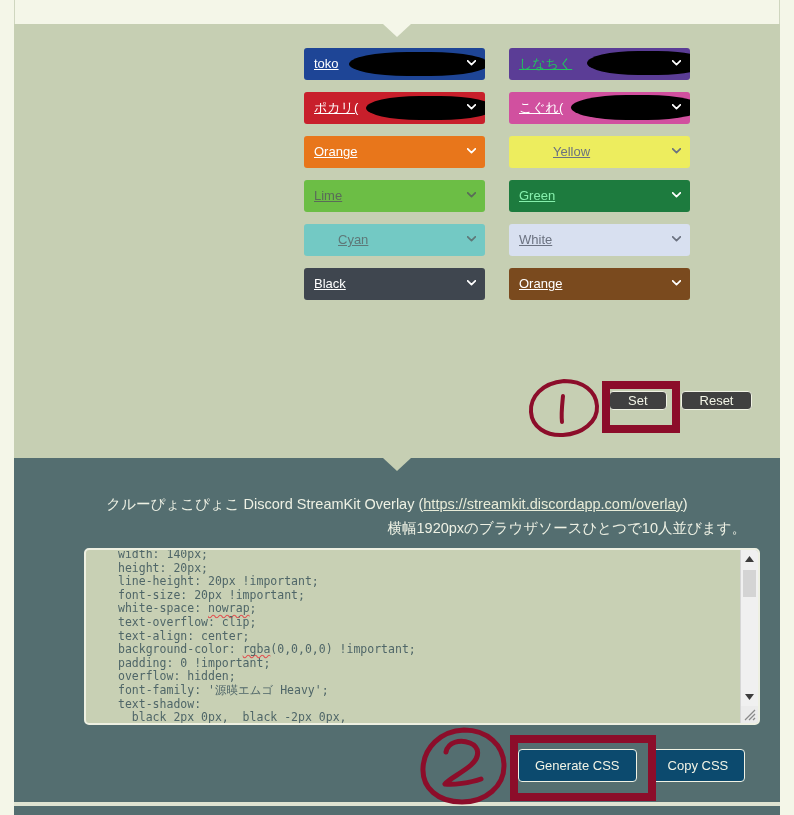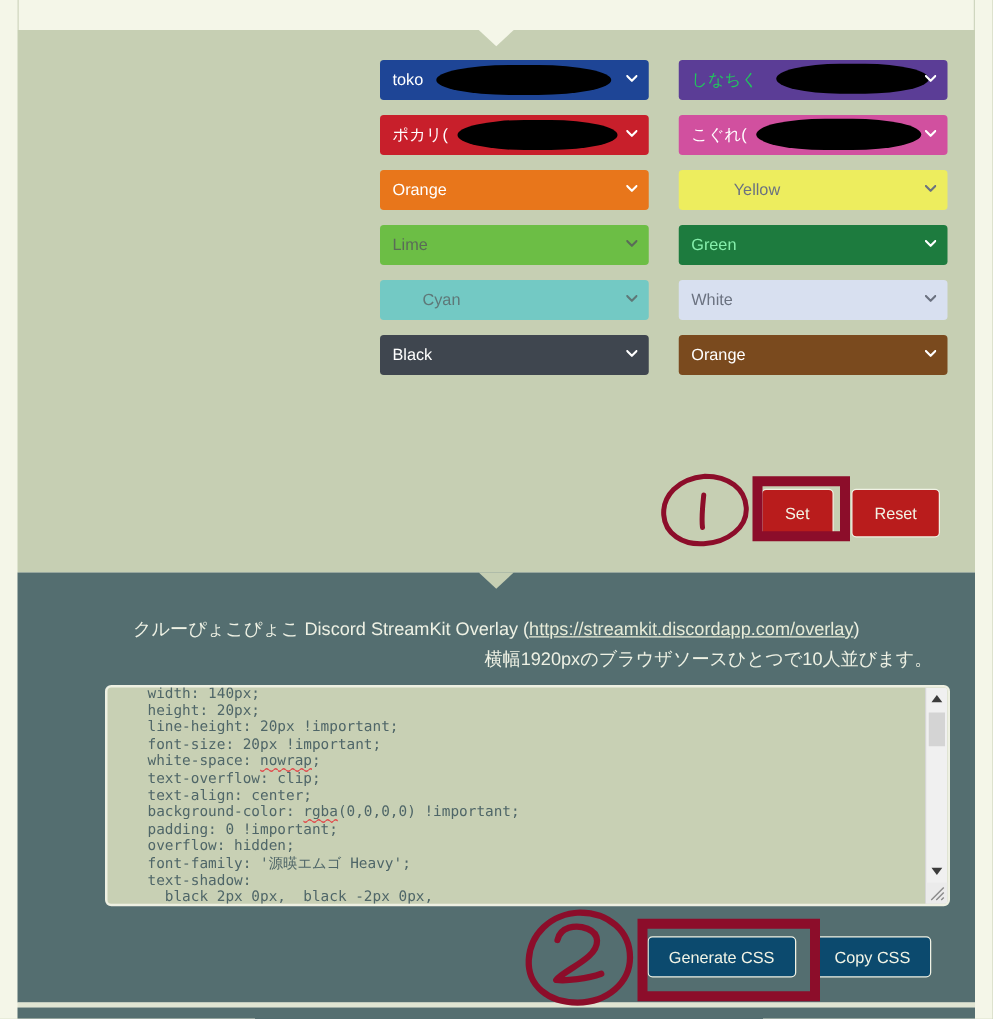--- a/index.html
+++ b/index.html
@@ -63,32 +63,33 @@
     top: 48px;
     width: 455px;
   }
   .dd-row {
     display: flex;
     gap: 24px;
     margin-bottom: 12px;
   }
   .dd {
     position: relative;
-    width: 215px;
+    width: 181px;
     height: 32px;
     border: none;
     border-radius: 3px;
     display: flex;
     align-items: center;
     padding: 0 10px;
     box-sizing: border-box;
     font-size: 13px;
     cursor: pointer;
     overflow: hidden;
     user-select: none;
+    text-decoration: underline;
   }
   .dd .dd-label {
     white-space: nowrap;
     overflow: hidden;
     flex: 1;
     font-size: 13px;
     line-height: 32px;
   }
   .dd .chev {
     position: absolute;
@@ -111,26 +112,26 @@
   
   .btn-row-1 {
     position: absolute;
     left: 595px;
     top: 391px;
     display: flex;
     gap: 14px;
     align-items: center;
   }
   .sage-btn {
-    background: #b91c1c;
+    background: #404040;
     color: #f2f4e6;
     border: 1px solid #f0f2e4;
     border-radius: 4px;
     font-size: 13px;
-    padding: 12px 18px;
+    padding: 2px 18px;
     cursor: pointer;
     font-family: "Liberation Sans", sans-serif;
     line-height: 1;
   }
 
   
   .red-box {
     position: absolute;
     border: 8px solid #8c0d2a;
     box-sizing: border-box;

